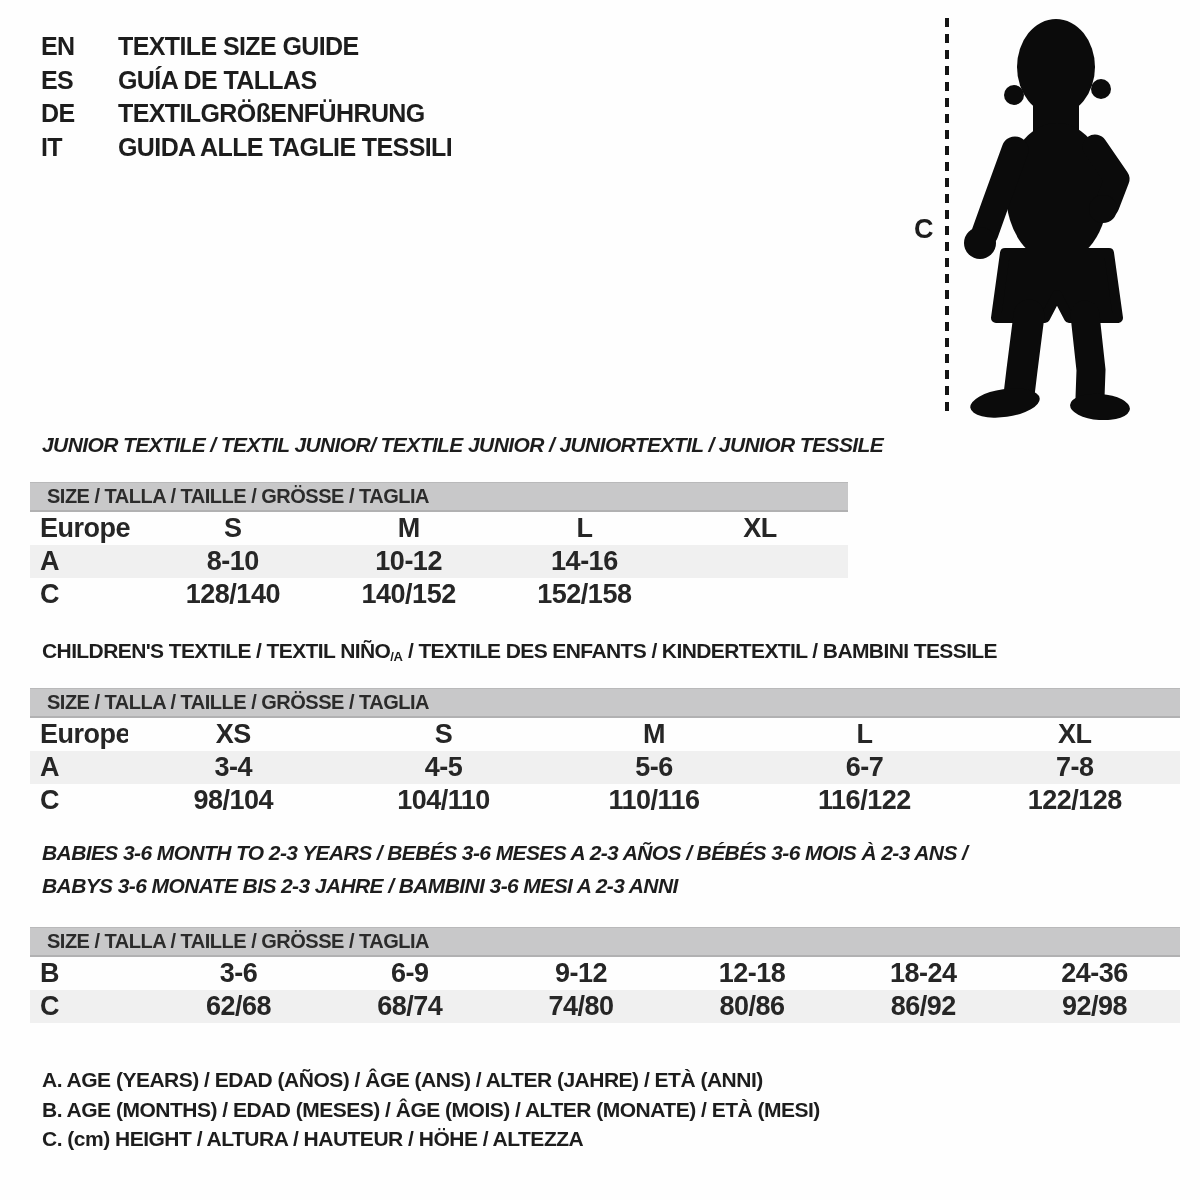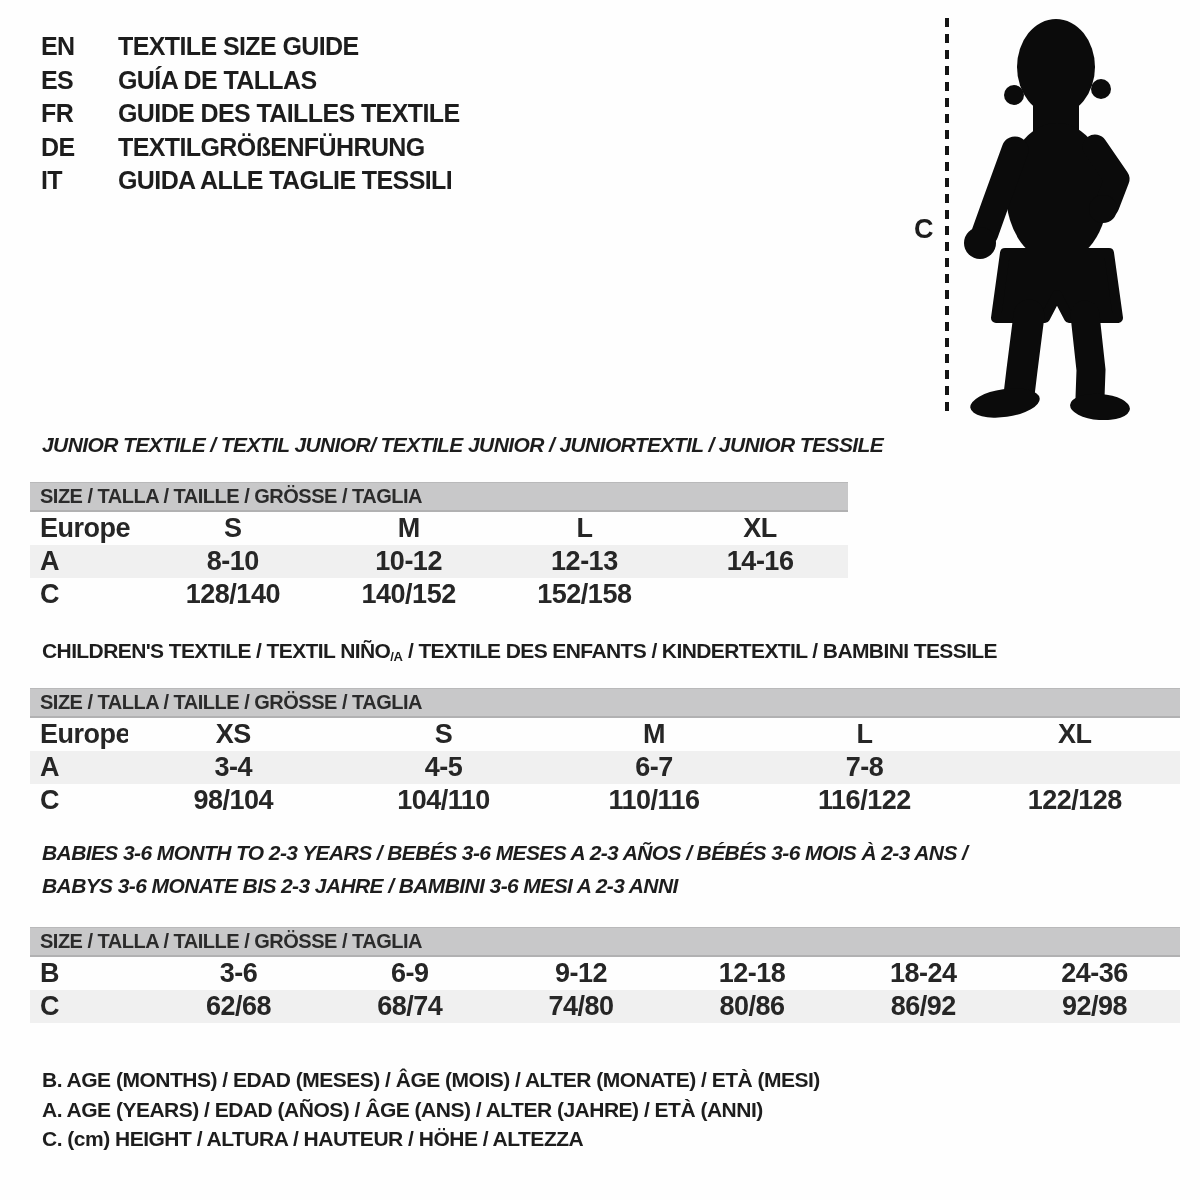--- a/index.html
+++ b/index.html
@@ -39,21 +39,21 @@
   .size-table{position:absolute;left:30px;}
   .t-junior{top:482px;width:818px;}
   .t-children{top:688px;width:1150px;}
   .t-babies{top:927px;width:1150px;}
 
   .size-bar{
     height:30px;box-sizing:border-box;
     background:#c8c8c9;
     border-top:1px solid #b9b9ba;border-bottom:2px solid #b1b1b2;
     font-size:20px;font-weight:700;letter-spacing:-0.5px;color:#2b2b2b;
-    line-height:27px;padding-left:10px;white-space:nowrap;
+    line-height:27px;padding-left:17px;white-space:nowrap;
   }
   .t-row{display:grid;height:33px;line-height:33px;align-items:center;}
   .t-junior  .t-row{grid-template-columns:115px repeat(4,1fr);}
   .t-children .t-row{grid-template-columns:98px repeat(5,1fr);}
   .t-babies  .t-row{grid-template-columns:123px repeat(6,1fr);}
   .row-alt{background:#f0f0f0;}
   .t-row span{
     font-size:27px;font-weight:700;letter-spacing:-0.5px;color:#262626;
     text-align:center;overflow:hidden;white-space:nowrap;
   }
@@ -72,24 +72,20 @@
 <div id="canvas">
 
   <div class="lang-list">
     <div class="lang-row">
       <span class="lang-code">EN</span>
       <span class="lang-label">TEXTILE SIZE GUIDE</span>
     </div>
     <div class="lang-row">
       <span class="lang-code">ES</span>
       <span class="lang-label">GUÍA DE TALLAS</span>
-    </div>
-    <div class="lang-row">
-      <span class="lang-code">FR</span>
-      <span class="lang-label">GUIDE DES TAILLES TEXTILE</span>
     </div>
     <div class="lang-row">
       <span class="lang-code">DE</span>
       <span class="lang-label">TEXTILGRÖßENFÜHRUNG</span>
     </div>
     <div class="lang-row">
       <span class="lang-code">IT</span>
       <span class="lang-label">GUIDA ALLE TAGLIE TESSILI</span>
     </div>
   </div>
@@ -122,21 +118,20 @@
       <span class="row-label">Europe</span>
       <span>S</span>
       <span>M</span>
       <span>L</span>
       <span>XL</span>
     </div>
     <div class="t-row row-alt">
       <span class="row-label">A</span>
       <span>8-10</span>
       <span>10-12</span>
-      <span>12-13</span>
       <span>14-16</span>
     </div>
     <div class="t-row">
       <span class="row-label">C</span>
       <span>128/140</span>
       <span>140/152</span>
       <span>152/158</span>
     </div>
   </div>
 
@@ -148,20 +143,21 @@
       <span>XS</span>
       <span>S</span>
       <span>M</span>
       <span>L</span>
       <span>XL</span>
     </div>
     <div class="t-row row-alt">
       <span class="row-label">A</span>
       <span>3-4</span>
       <span>4-5</span>
+      <span>5-6</span>
       <span>6-7</span>
       <span>7-8</span>
     </div>
     <div class="t-row">
       <span class="row-label">C</span>
       <span>98/104</span>
       <span>104/110</span>
       <span>110/116</span>
       <span>116/122</span>
       <span>122/128</span>
@@ -188,18 +184,18 @@
       <span>62/68</span>
       <span>68/74</span>
       <span>74/80</span>
       <span>80/86</span>
       <span>86/92</span>
       <span>92/98</span>
     </div>
   </div>
 
   <div class="legend">
+    <div>A. AGE (YEARS) / EDAD (AÑOS) / ÂGE (ANS) / ALTER (JAHRE) / ETÀ (ANNI)</div>
     <div>B. AGE (MONTHS) / EDAD (MESES) / ÂGE (MOIS) / ALTER (MONATE) / ETÀ (MESI)</div>
-    <div>A. AGE (YEARS) / EDAD (AÑOS) / ÂGE (ANS) / ALTER (JAHRE) / ETÀ (ANNI)</div>
     <div>C. (cm) HEIGHT / ALTURA / HAUTEUR / HÖHE / ALTEZZA</div>
   </div>
 
 </div>
 
 </body></html>

